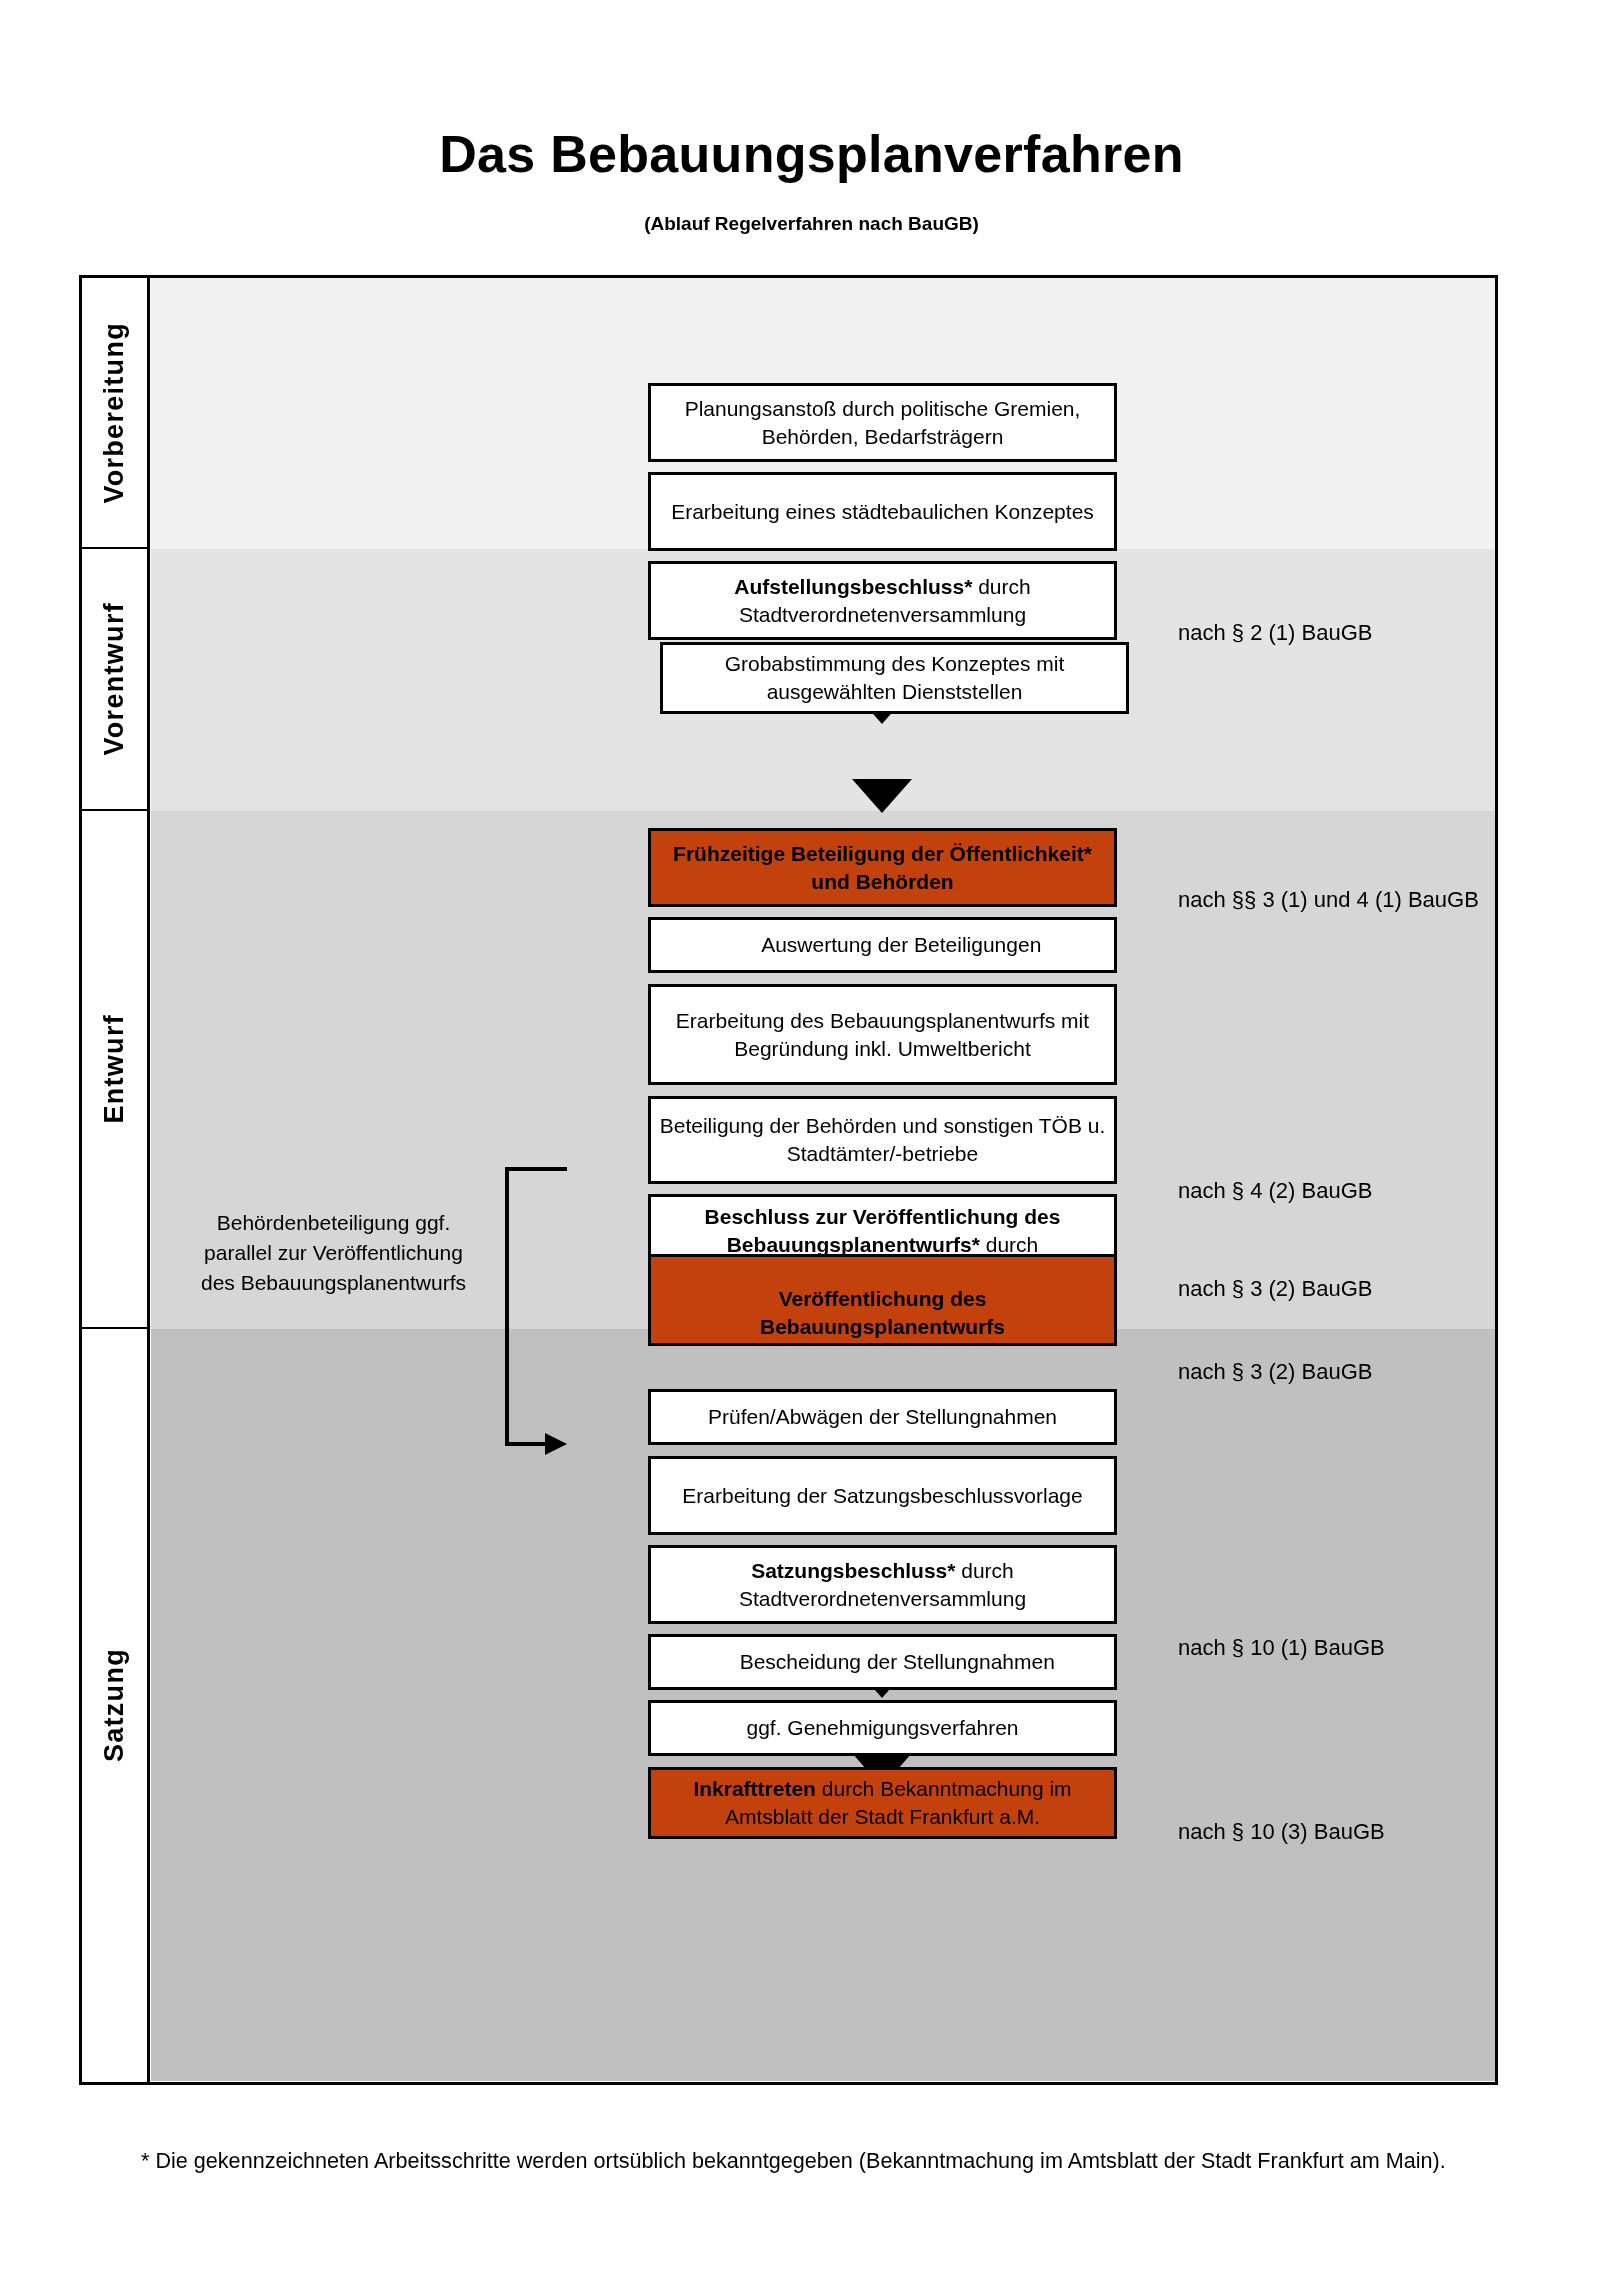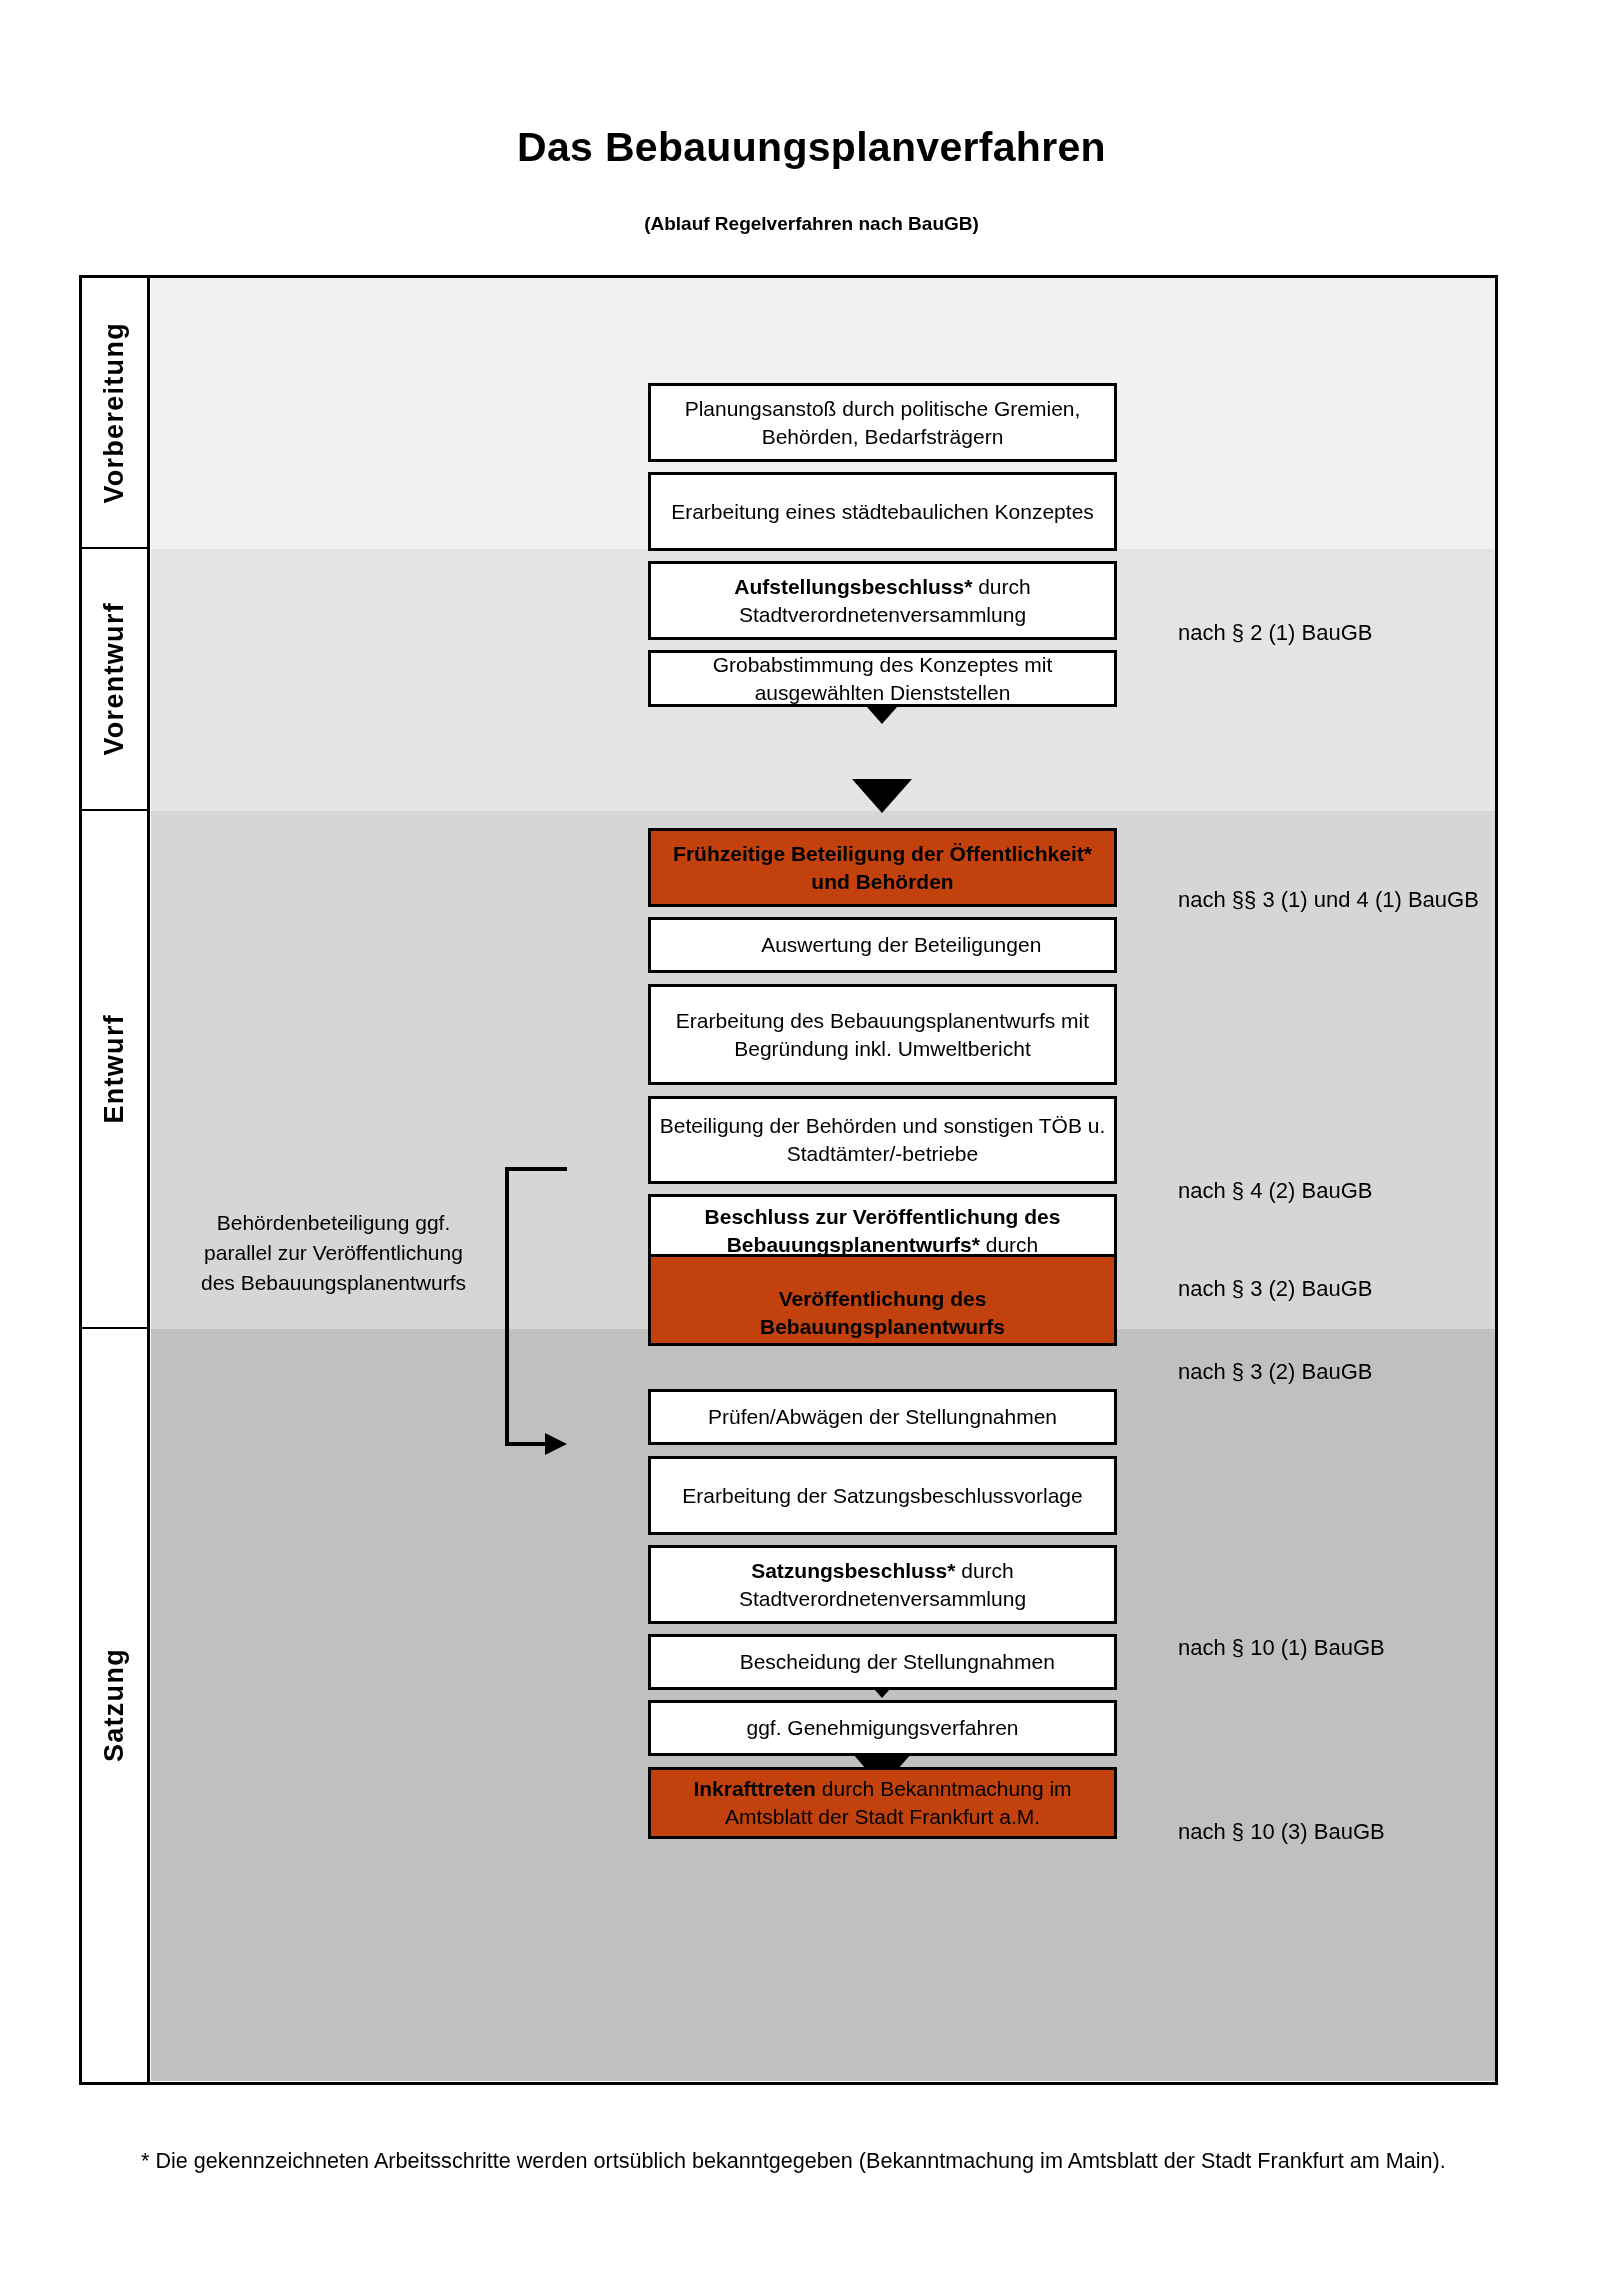--- a/index.html
+++ b/index.html
@@ -16,21 +16,21 @@
     color: #000000;
     overflow: hidden;
   }
 
   
   #doc-title {
     position: absolute;
     left: 0; top: 124px;
     width: 1623px;
     text-align: center;
-    font-size: 41px;
+    font-size: 52px;
     font-weight: bold;
     letter-spacing: 0.3px;
   }
   #doc-subtitle {
     position: absolute;
     left: 0; top: 213px;
     width: 1623px;
     text-align: center;
     font-size: 19px;
     font-weight: bold;
@@ -223,21 +223,21 @@
 
   <div class="node" style="top:105px;height:79px;">
     <span>Planungsanstoß durch politische Gremien, Behörden, Bedarfsträgern</span>
   </div>
   <div class="node" style="top:194px;height:79px;">
     <span>Erarbeitung eines städtebaulichen Konzeptes</span>
   </div>
   <div class="node" style="top:283px;height:79px;">
     <span><b>Aufstellungsbeschluss*</b><span> durch Stadtverordnetenversammlung</span></span>
   </div>
-  <div class="node" style="top:372px;height:57px;">
+  <div class="node" style="top:364px;height:72px;margin-left:12px;">
     <span>Grobabstimmung des Konzeptes mit ausgewählten Dienststellen</span>
   </div>
   <div class="node blue" style="top:550px;height:79px;">
     <span><b>Frühzeitige Beteiligung der Öffentlichkeit* und Behörden</b></span>
   </div>
   <div class="node" style="top:639px;height:56px;padding-left:44px;">
     <span>Auswertung der Beteiligungen</span>
   </div>
   <div class="node" style="top:706px;height:101px;">
     <span>Erarbeitung des Bebauungsplanentwurfs mit Begründung inkl. Umweltbericht</span>

